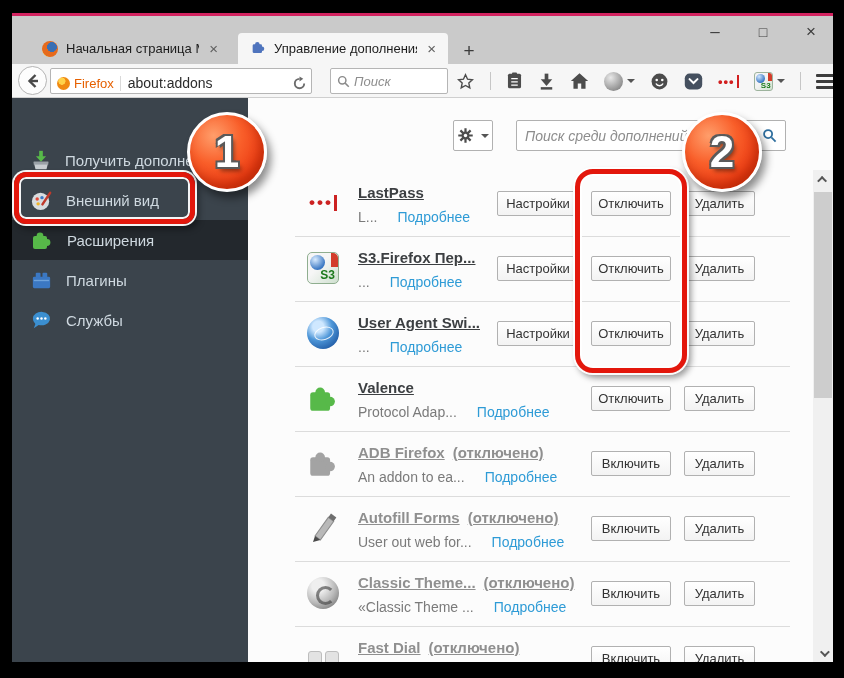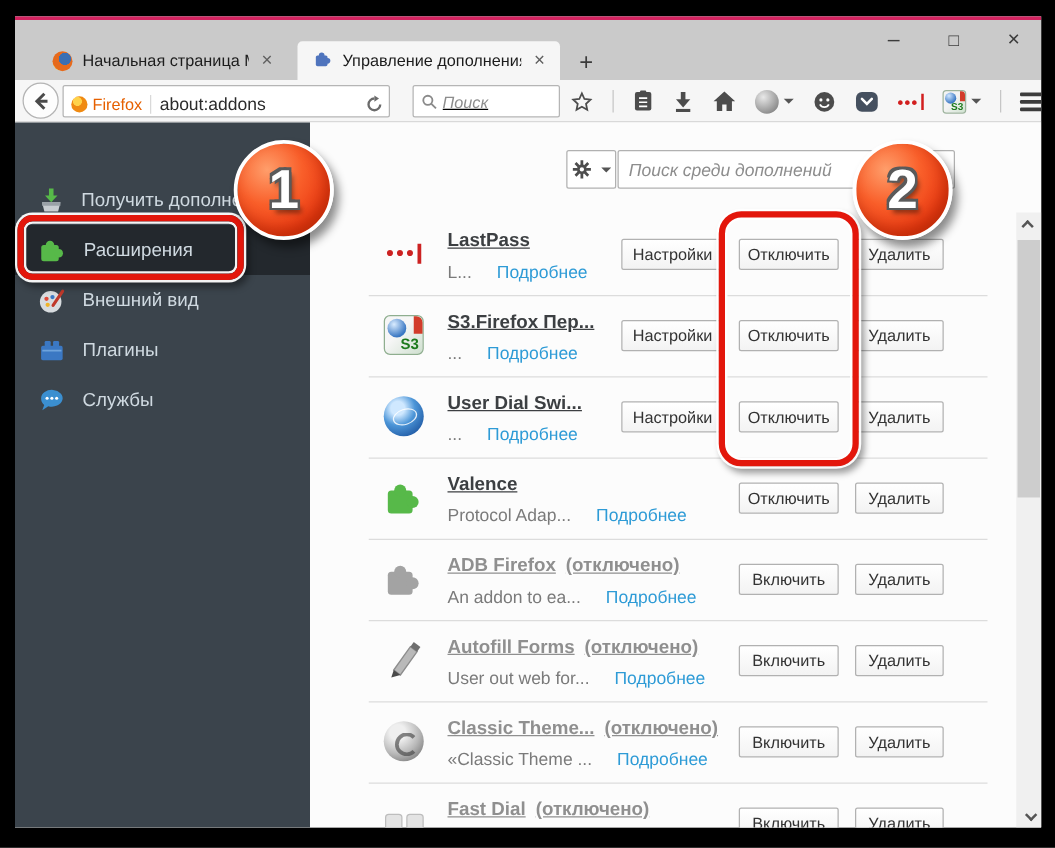--- a/index.html
+++ b/index.html
@@ -26,21 +26,21 @@
   .fav-puzzle { flex:0 0 16px; }
 
   
   .navbar { position:absolute; left:0; top:51px; width:100%; height:34px; background:#f6f6f6; border-bottom:1px solid #cfcfcf; }
   .backbtn { position:absolute; left:6px; top:2px; width:29px; height:29px; border-radius:50%; background:#fdfdfd; border:1px solid #b4b4b4; display:flex; align-items:center; justify-content:center; }
   .urlbar { position:absolute; left:38px; top:4px; width:262px; height:26px; background:#fff; border:1px solid #b5b5b5; border-radius:2px; display:flex; align-items:center; padding:4px 4px 0 6px; }
   .ff-badge { display:flex; align-items:center; gap:4px; padding-right:6px; border-right:1px solid #d9d9d9; }
   .ff-badge .bi { width:13px; height:13px; border-radius:50%; background:radial-gradient(circle at 38% 32%, #ffd24a 0 28%, #f08a12 32% 75%, #d96a00); }
   .ff-badge .bt { color:#e66000; font-size:13px; }
   .url-text { flex:1; border:0; outline:none; background:transparent; font-family:"Liberation Sans",sans-serif; font-size:14px; color:#2b2b2b; padding-left:7px; min-width:0; }
-  .navsearch { position:absolute; left:318px; top:4px; width:118px; height:26px; background:#fff; border:1px solid #b5b5b5; border-radius:2px; display:flex; align-items:center; padding:0 4px 0 6px;text-decoration:underline; }
+  .navsearch { position:absolute; left:318px; top:4px; width:118px; height:26px; background:#fff; border:1px solid #b5b5b5; border-radius:2px; display:flex; align-items:center; padding:0 4px 0 6px; }
   .navsearch input { flex:1; border:0; outline:none; background:transparent; font-family:"Liberation Sans",sans-serif; font-size:13px; color:#333; min-width:0; padding-left:4px; }
   input::placeholder { color:#8d8d8d; font-style:italic; }
   .toolicons { position:absolute; left:444px; top:0; height:34px; display:flex; align-items:center; gap:15px; }
   .ti { display:flex; align-items:center; }
   .tsep { width:1px; height:18px; background:#c6c6c6; }
   .caret { width:0; height:0; border-left:4px solid transparent; border-right:4px solid transparent; border-top:4px solid #555; margin-left:4px; }
   .globe-av { width:19px; height:19px; border-radius:50%; background:radial-gradient(circle at 35% 30%, #e8e8e8, #9f9f9f 60%, #6e6e6e); }
   .lp-ico { color:#d21f1f; font-weight:bold; font-size:13px; letter-spacing:1px; display:flex; align-items:center; }
   .lp-ico .bar { display:inline-block; width:2px; height:13px; background:#d21f1f; margin-left:2px; }
   .s3-ico { width:19px; height:19px; border-radius:3px; background:linear-gradient(135deg,#f3f3f3 45%, #cfe2cf); border:1px solid #9db39d; position:relative; }
@@ -51,21 +51,21 @@
   .burger span { width:18px; height:3px; background:#3c3c3c; border-radius:1px; }
 
   
   .page { position:absolute; left:0; top:85px; width:100%; height:564px; background:#fff; }
   .sidebar { position:absolute; left:0; top:0; width:236px; height:100%; background:#3b444c; }
   .s-item { position:relative; height:40px; display:flex; align-items:center; gap:13px; padding-left:18px; color:#cfd9e0; font-size:15px; }
   .s-item.sel { background:#23282d; }
   .s-gap { height:42px; }
   .content { position:absolute; left:236px; top:0; width:585px; height:100%; background:#fcfcfc; }
   .gearbtn { position:absolute; left:205px; top:22px; width:40px; height:31px; background:#fff; border:1px solid #b1b1b1; border-radius:2px; display:flex; align-items:center; justify-content:center; gap:3px; }
-  .addonsearch { position:absolute; left:246px; top:22px; width:270px; height:31px; background:#fff; border:1px solid #b1b1b1; border-radius:2px; display:flex; align-items:center; padding:0 8px; }
+  .addonsearch { position:absolute; left:268px; top:22px; width:270px; height:31px; background:#fff; border:1px solid #b1b1b1; border-radius:2px; display:flex; align-items:center; padding:0 8px; }
   .addonsearch input { flex:1; border:0; outline:none; background:transparent; font-family:"Liberation Sans",sans-serif; font-size:14px; color:#333; min-width:0; }
 
   .list { position:absolute; left:47px; top:74px; width:495px; }
   .row { position:relative; height:65px; border-bottom:1px solid #dcdcdc; }
   .row:last-child { border-bottom:0; }
   .a-icon { position:absolute; left:10px; top:13px; width:36px; height:36px; display:flex; align-items:center; justify-content:center; }
   .a-name { position:absolute; left:63px; top:12px; font-size:15px; font-weight:bold; color:#3c3f42; white-space:nowrap;text-decoration:underline; }
   .a-status { font-weight:bold; color:#8f8f8f; margin-left:8px; }
   .row.off .a-name { color:#8f8f8f; }
   .a-sub { position:absolute; left:63px; top:37px; display:flex; gap:20px; font-size:14px; }
@@ -236,39 +236,39 @@
         <div class="s-gap"></div>
         <div class="s-item">
           <svg width="22" height="22" viewBox="0 0 24 24">
               <path d="M12 2 v7" stroke="#57b949" stroke-width="4"></path>
               <path d="M6.5 8 L12 14 L17.5 8 Z" fill="#57b949"></path>
               <path d="M4 14 h16 l-2 8 h-12 z" fill="#c9ced2"></path>
               <path d="M4 14 h16 v3 h-16 z" fill="#9aa1a7"></path>
             </svg>
           <span>Получить дополнения</span>
         </div>
+        <div class="s-item">
+          <svg width="23" height="23" viewBox="0 0 24 24">
+              <circle cx="11" cy="13" r="9" fill="#d8dcdf"></circle>
+              <circle cx="7.5" cy="10.5" r="1.8" fill="#e04a3a"></circle>
+              <circle cx="12.5" cy="9" r="1.8" fill="#3b78c3"></circle>
+              <circle cx="8.5" cy="15.5" r="1.8" fill="#f0b429"></circle>
+              <path d="M13 16 L21 4" stroke="#c0392b" stroke-width="2.6" stroke-linecap="round"></path>
+            </svg>
+          <span>Внешний вид</span>
+        </div>
         <div class="s-item sel">
           <svg width="24" height="24" viewBox="0 0 24 24">
               <g fill="#57b949">
                 <rect x="3" y="8" width="14" height="13" rx="2"></rect>
                 <circle cx="10" cy="8" r="3.4"></circle>
                 <circle cx="17" cy="14.5" r="3.4"></circle>
               </g>
             </svg>
           <span>Расширения</span>
-        </div>
-        <div class="s-item">
-          <svg width="23" height="23" viewBox="0 0 24 24">
-              <circle cx="11" cy="13" r="9" fill="#d8dcdf"></circle>
-              <circle cx="7.5" cy="10.5" r="1.8" fill="#e04a3a"></circle>
-              <circle cx="12.5" cy="9" r="1.8" fill="#3b78c3"></circle>
-              <circle cx="8.5" cy="15.5" r="1.8" fill="#f0b429"></circle>
-              <path d="M13 16 L21 4" stroke="#c0392b" stroke-width="2.6" stroke-linecap="round"></path>
-            </svg>
-          <span>Внешний вид</span>
         </div>
         <div class="s-item">
           <svg width="23" height="23" viewBox="0 0 24 24">
               <rect x="3" y="8" width="18" height="12" rx="1.5" fill="#3b78c3"></rect>
               <rect x="6" y="4" width="5" height="5" rx="1" fill="#3b78c3"></rect>
               <rect x="13" y="4" width="5" height="5" rx="1" fill="#3b78c3"></rect>
               <path d="M4 12 h16" stroke="#6ea3dc" stroke-width="1.4"></path>
             </svg>
           <span>Плагины</span>
         </div>
@@ -331,21 +331,21 @@
             </div>
             <button class="btn col-settings">Настройки</button>
             <button class="btn col-toggle">Отключить</button>
             <button class="btn col-remove">Удалить</button>
           </div>
 
           <div class="row">
             <span class="a-icon">
                 <span class="globe-big"></span>
               </span>
-            <span class="a-name">User Dial Swi...</span>
+            <span class="a-name">User Agent Swi...</span>
             <div class="a-sub">
               <span class="a-desc">...</span>
               <span class="a-more">Подробнее</span>
             </div>
             <button class="btn col-settings">Настройки</button>
             <button class="btn col-toggle">Отключить</button>
             <button class="btn col-remove">Удалить</button>
           </div>
 
           <div class="row">

